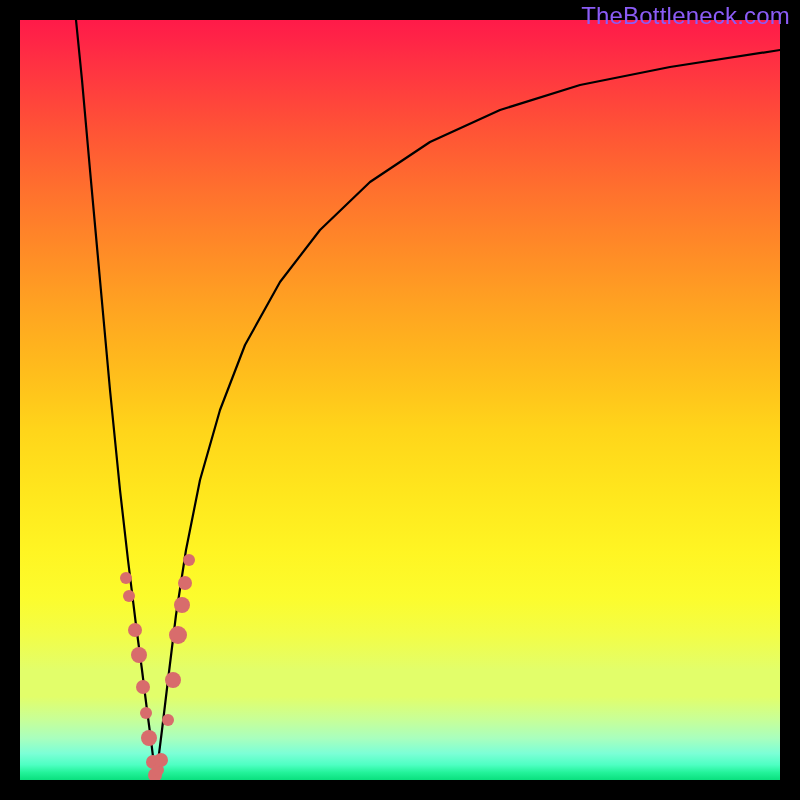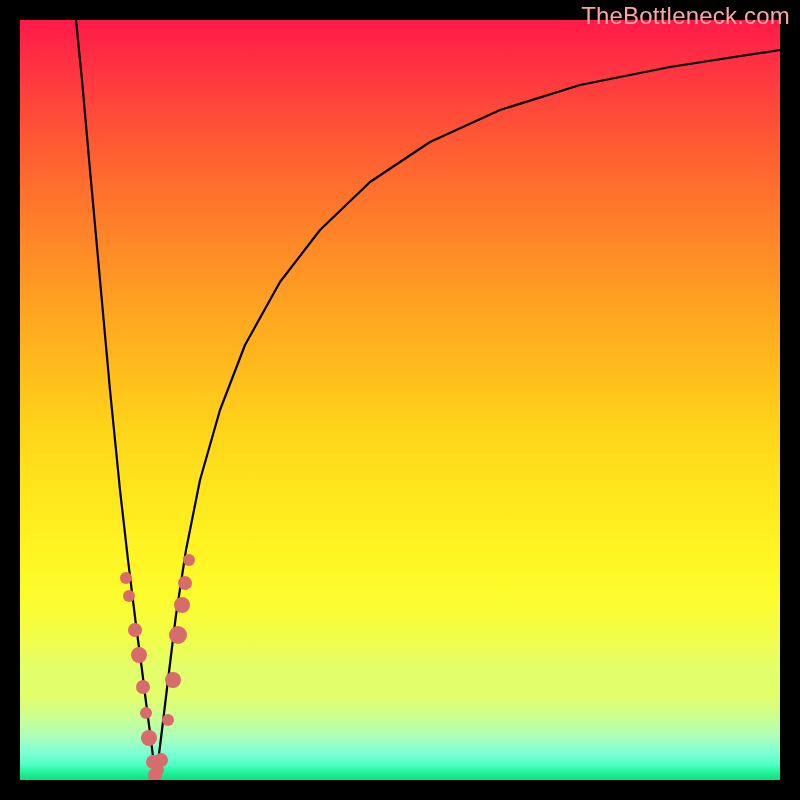--- a/index.html
+++ b/index.html
@@ -48,21 +48,21 @@
       #0AE07E 100%
     );
   }
   .watermark {
     position: absolute;
     top: 2px;
     right: 10px;
     font-family: Arial, Helvetica, sans-serif;
     font-size: 24px;
     font-weight: 400;
-    color: #fca5a5;
+    color: #8b5cf6;
     letter-spacing: 0.2px;
     user-select: none;
   }
   svg.curve {
     position: absolute;
     left: 0;
     top: 0;
     width: 760px;
     height: 760px;
     overflow: visible;

